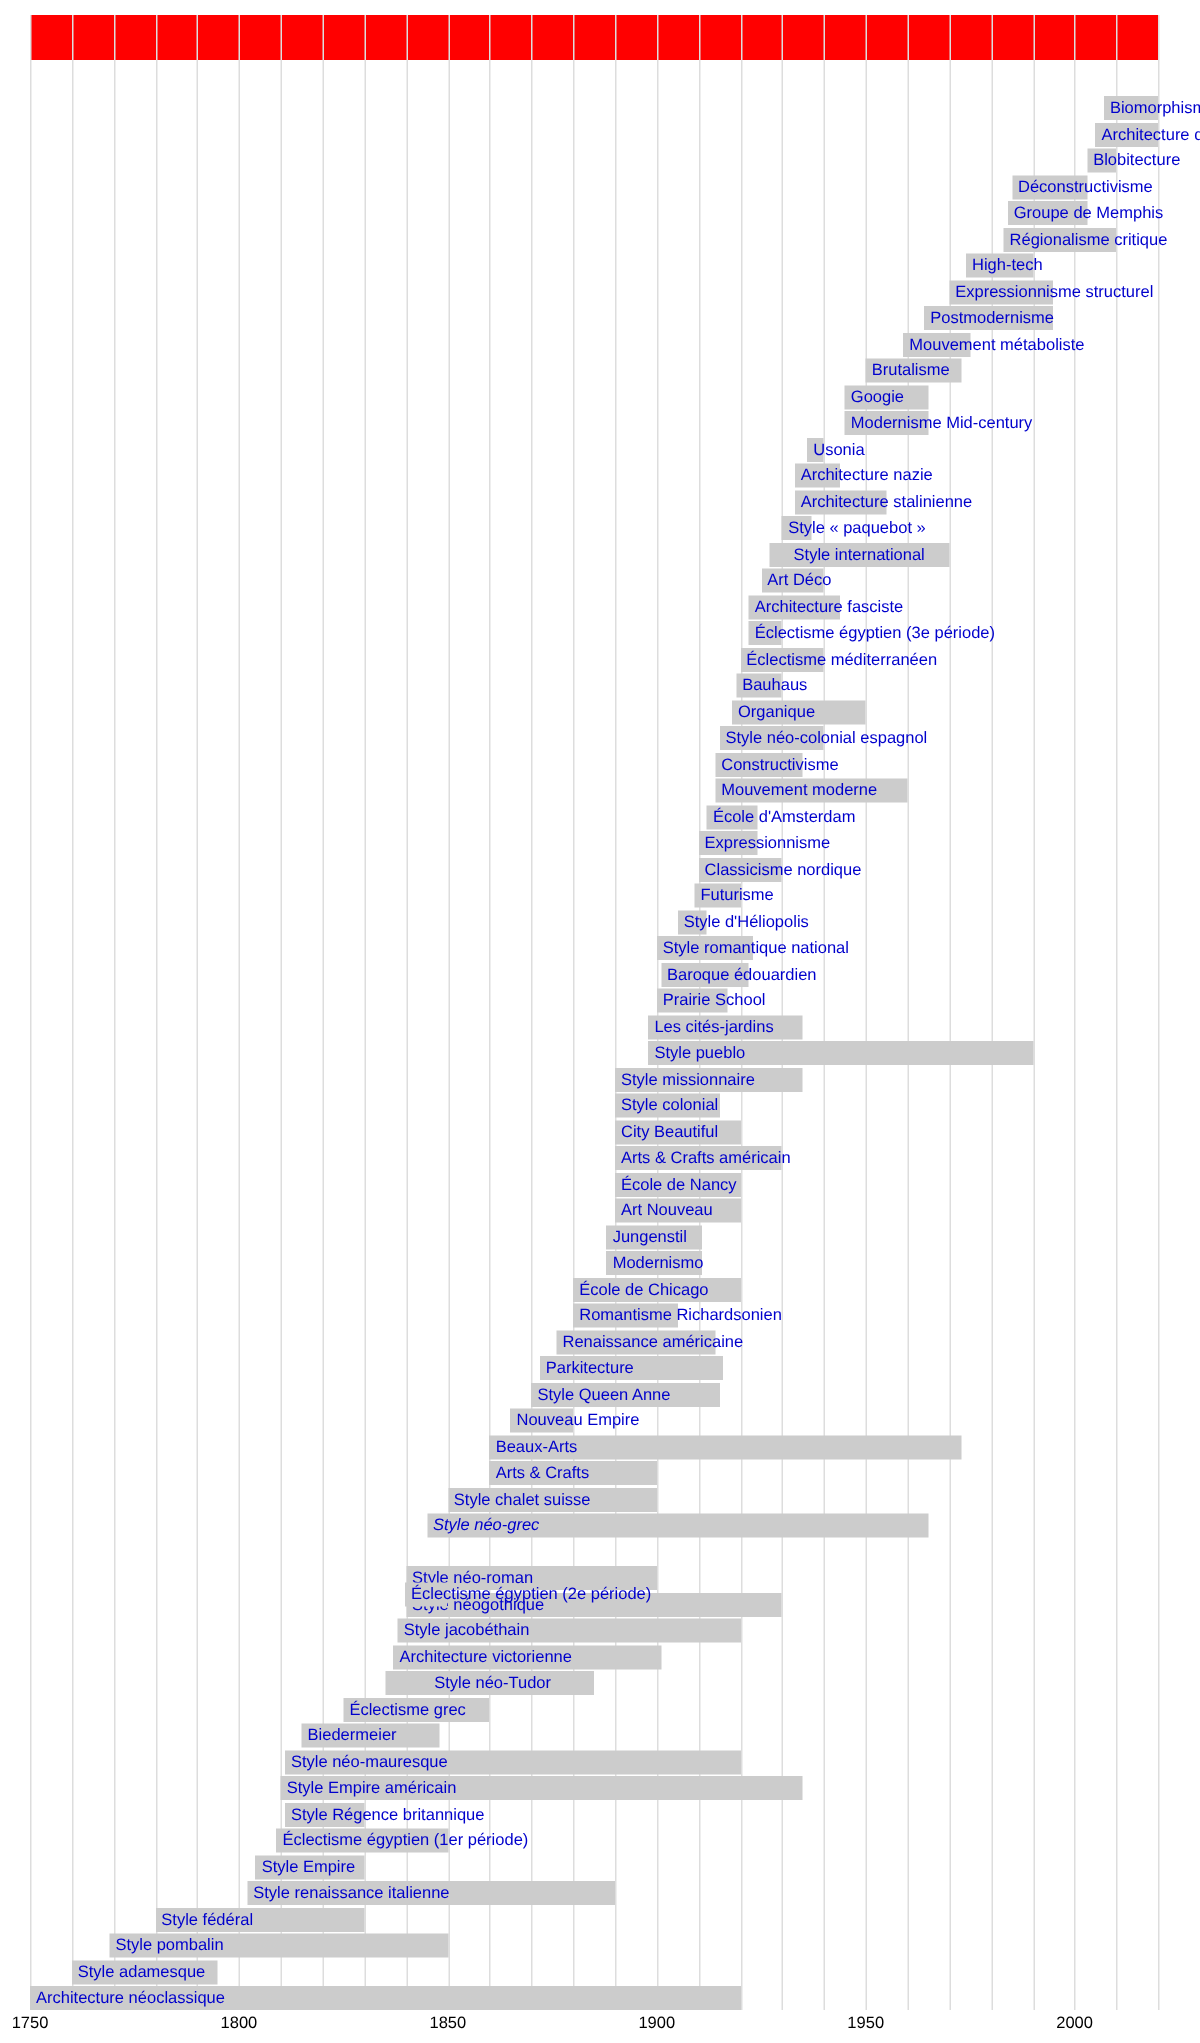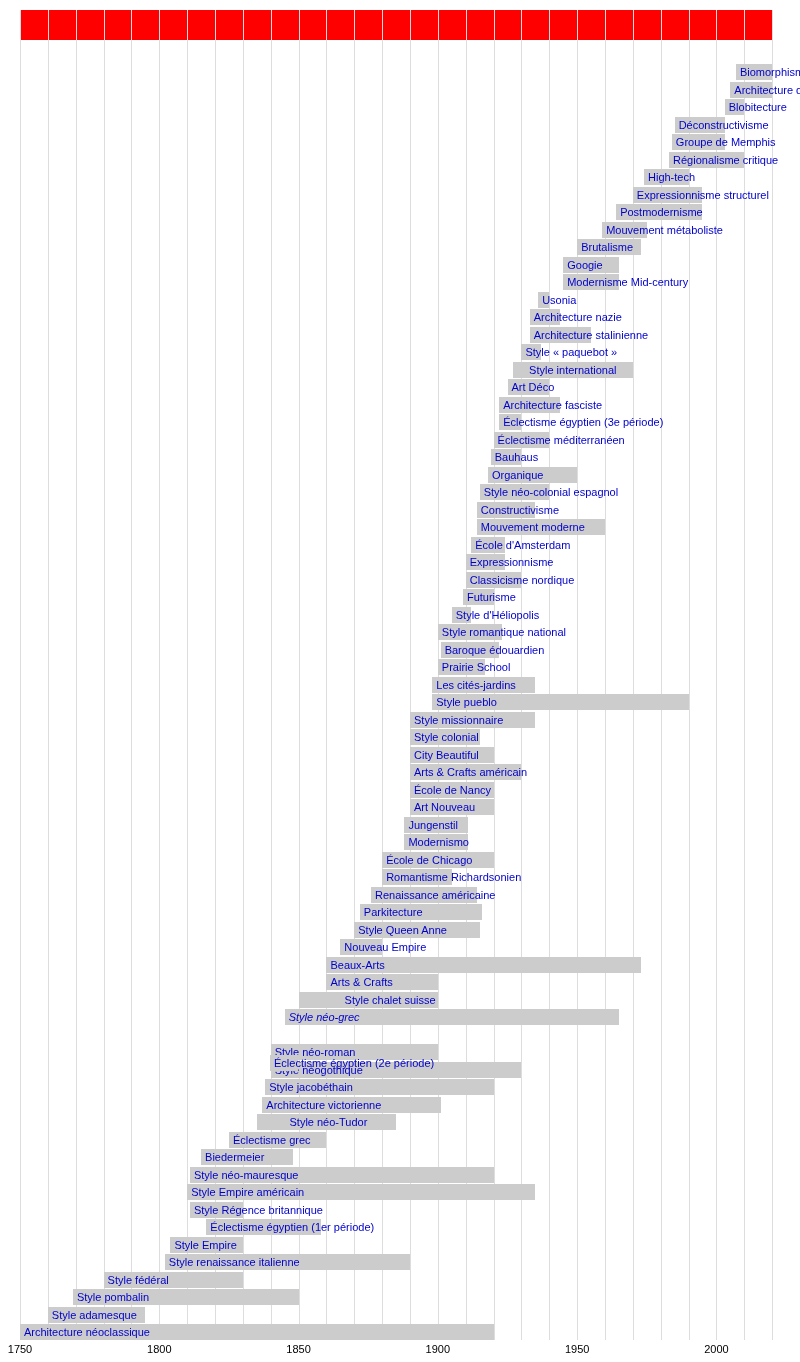--- a/index.html
+++ b/index.html
@@ -100,21 +100,21 @@
       </div>
       <div class="bar" style="left: 83.5714px; width: 139.286px; top: 1261.5px; height: 16px;">
         <span class="bar-label">Style fédéral</span>
       </div>
       <div class="bar" style="left: 144.857px; width: 245.143px; top: 1244px; height: 16px;">
         <span class="bar-label">Style renaissance italienne</span>
       </div>
       <div class="bar" style="left: 150.429px; width: 72.4286px; top: 1226.5px; height: 16px;">
         <span class="bar-label">Style Empire</span>
       </div>
-      <div class="bar" style="left: 164.357px; width: 114.214px; top: 1209px; height: 16px; margin-left: 22px;">
+      <div class="bar" style="left: 164.357px; width: 114.214px; top: 1209px; height: 16px;">
         <span class="bar-label">Éclectisme égyptien (1er période)</span>
       </div>
       <div class="bar" style="left: 169.929px; width: 52.9286px; top: 1191.5px; height: 16px;">
         <span class="bar-label">Style Régence britannique</span>
       </div>
       <div class="bar" style="left: 167.143px; width: 348.214px; top: 1174px; height: 16px;">
         <span class="bar-label">Style Empire américain</span>
       </div>
       <div class="bar" style="left: 169.929px; width: 303.643px; top: 1156.5px; height: 16px;">
         <span class="bar-label">Style néo-mauresque</span>
@@ -139,21 +139,21 @@
       </div>
       <div class="bar" style="left: 250.714px; width: 167.143px; top: 1034px; height: 16px;">
         <span class="bar-label">Style néo-roman</span>
       </div>
       <div class="bar" style="left: 250px; width: 27.8571px; top: 1016.5px; height: 16px; margin-top: 28px;">
         <span class="bar-label">Éclectisme égyptien (2e période)</span>
       </div>
       <div class="bar" style="left: 264.643px; width: 334.286px; top: 999px; height: 16px; font-style: italic;">
         <span class="bar-label">Style néo-grec</span>
       </div>
-      <div class="bar" style="left: 278.571px; width: 139.286px; top: 981.5px; height: 16px; padding-left: 42px;">
+      <div class="bar" style="left: 278.571px; width: 139.286px; top: 981.5px; height: 16px;">
         <span class="bar-label">Style chalet suisse</span>
       </div>
       <div class="bar" style="left: 306.429px; width: 111.429px; top: 964px; height: 16px;">
         <span class="bar-label">Arts &amp; Crafts</span>
       </div>
       <div class="bar" style="left: 306.429px; width: 314.786px; top: 946.5px; height: 16px;">
         <span class="bar-label">Beaux-Arts</span>
       </div>
       <div class="bar" style="left: 320.357px; width: 41.7857px; top: 929px; height: 16px;">
         <span class="bar-label">Nouveau Empire</span>

